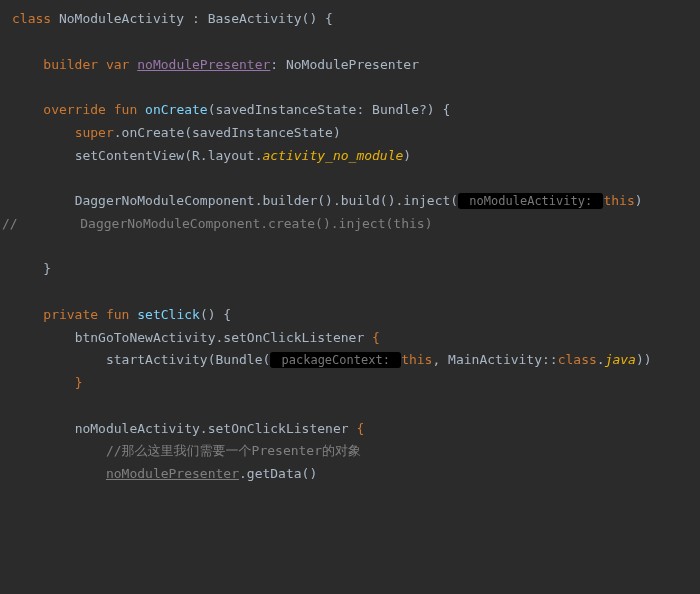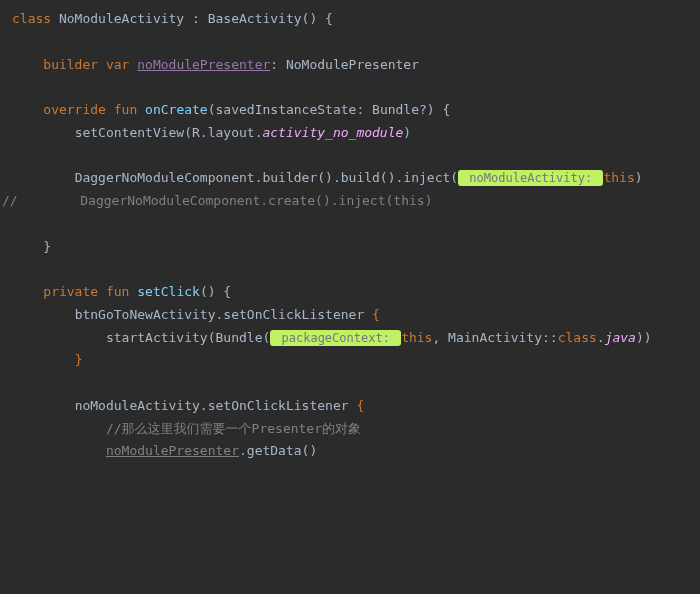--- a/index.html
+++ b/index.html
@@ -21,38 +21,39 @@
     .line {
       white-space: pre;
       padding-left: 10px;
     }
     .keyword { color: #cc7832; }
     .fn-name { color: #7dd3fc; }
     .underline { text-decoration: underline; color: #9876aa; }
     .underline-grey { text-decoration: underline; color: #808080; }
     .comment { color: #808080; }
     .annotation { color: #bbb529; }
-    .italic { font-style: italic; color: #f0abfc; }
+    .italic { font-style: italic; color: #eab308; }
     .param-hint {
-      background: #bef264;
+      background: #000000;
       color: #787878;
       border-radius: 3px;
       padding: 1px 4px;
       font-size: 12px;
     }
   </style>
 </head>
 <body>
 
 <div>
 <div class="line"><span class="keyword">class</span> <span>NoModuleActivity</span> <span>: BaseActivity() {</span></div>
 <div class="line"> </div>
 <div class="line">    <span class="keyword">builder</span> <span class="keyword">var</span> <span class="underline">noModulePresenter</span><span>: NoModulePresenter</span></div>
 <div class="line"> </div>
 <div class="line">    <span class="keyword">override</span> <span class="keyword">fun</span> <span class="fn-name">onCreate</span><span>(savedInstanceState: Bundle?) {</span></div>
+<div class="line">        <span class="keyword">super</span><span>.onCreate(savedInstanceState)</span></div>
 <div class="line">        <span>setContentView(R.layout.</span><span class="italic">activity_no_module</span><span>)</span></div>
 <div class="line"> </div>
 <div class="line">        <span>DaggerNoModuleComponent.builder().build().inject(</span><span class="param-hint"> noModuleActivity: </span><span class="keyword">this</span><span>)</span></div>
 <div class="line" style="padding-left:0"><span class="comment">//</span>        <span class="comment">DaggerNoModuleComponent.create().inject(this)</span></div>
 <div class="line"> </div>
 <div class="line">    <span>}</span></div>
 <div class="line"> </div>
 <div class="line">    <span class="keyword">private</span> <span class="keyword">fun</span> <span class="fn-name">setClick</span><span>() {</span></div>
 <div class="line">        <span>btnGoToNewActivity.setOnClickListener </span><span class="keyword">{</span></div>
 <div class="line">            <span>startActivity(Bundle(</span><span class="param-hint"> packageContext: </span><span class="keyword">this</span><span>, MainActivity::</span><span class="keyword">class</span><span>.</span><span class="italic">java</span><span>))</span></div>

